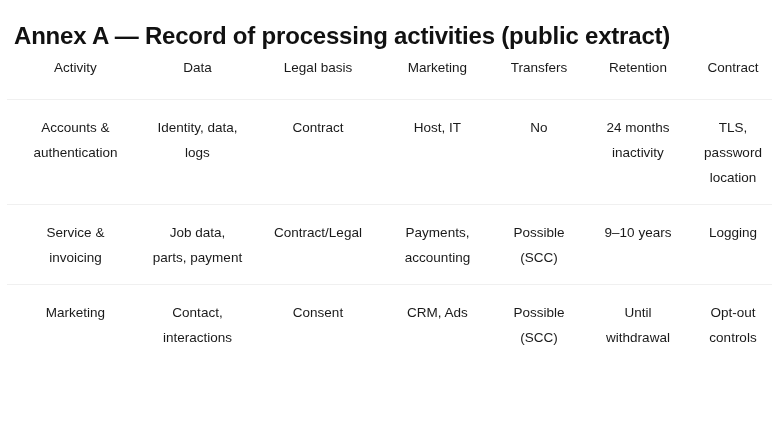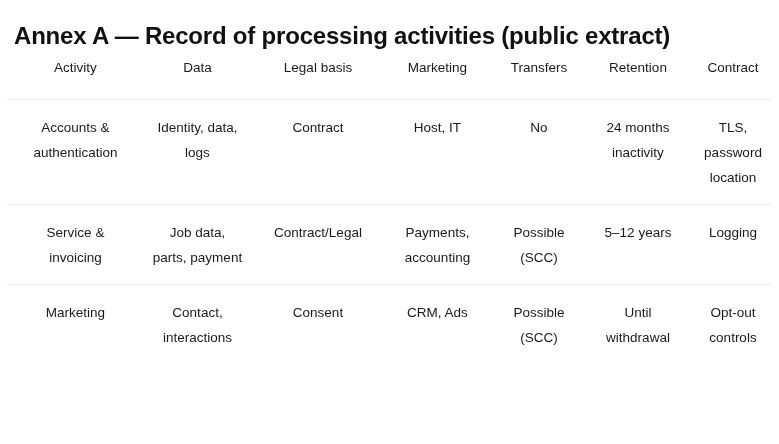--- a/index.html
+++ b/index.html
@@ -117,21 +117,21 @@
         <td>No</td>
         <td>24 months inactivity</td>
         <td>TLS, password location</td>
       </tr>
       <tr>
         <td>Service &amp; invoicing</td>
         <td>Job data, parts, payment</td>
         <td>Contract/Legal</td>
         <td>Payments, accounting</td>
         <td>Possible (SCC)</td>
-        <td>5–12 years</td>
+        <td>9–10 years</td>
         <td>Logging</td>
       </tr>
       <tr>
         <td>Marketing</td>
         <td>Contact, interactions</td>
         <td>Consent</td>
         <td>CRM, Ads</td>
         <td>Possible (SCC)</td>
         <td>Until withdrawal</td>
         <td>Opt-out controls</td>

